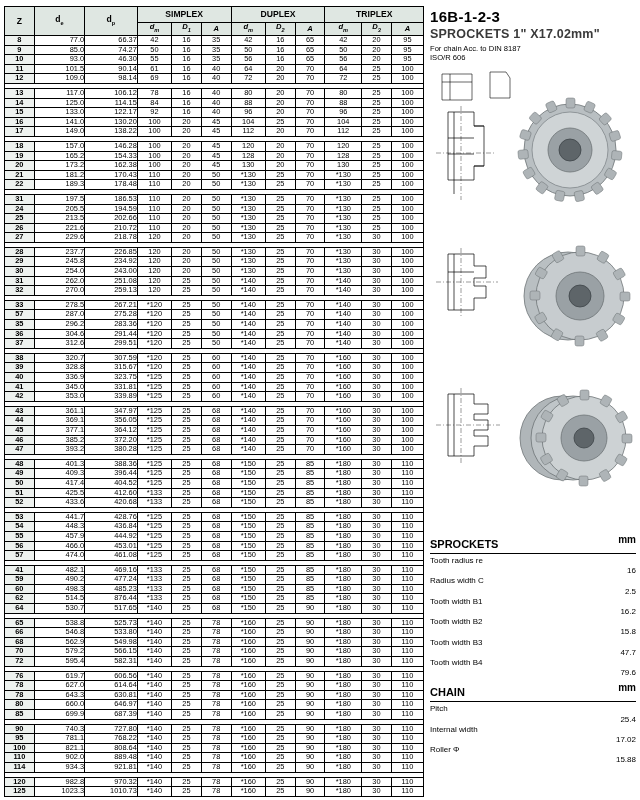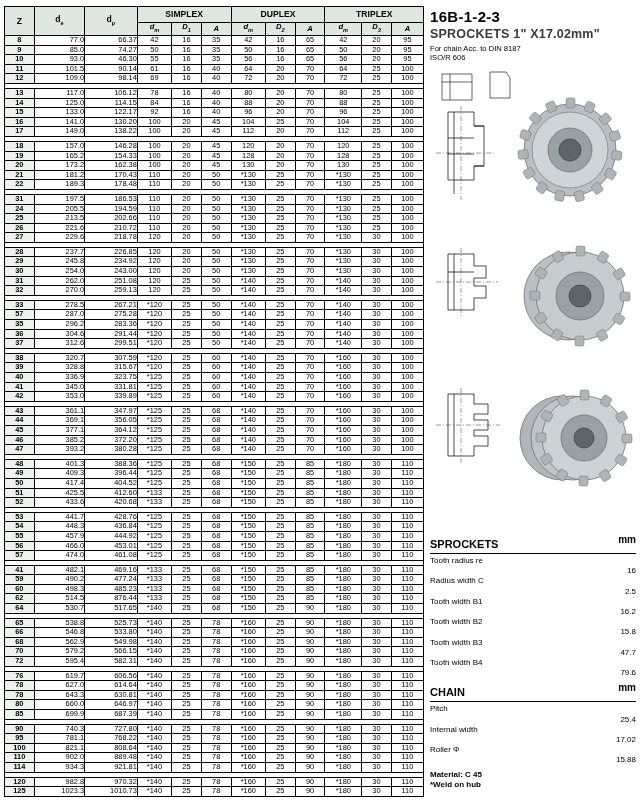--- a/index.html
+++ b/index.html
@@ -1316,18 +1316,14 @@
             <span>Internal width</span>
             <span>17.02</span>
           </div>
           <div class="kv">
             <span>Roller Φ</span>
             <span>15.88</span>
           </div>
         </div>
     </div>
 
-    <div class="matl">
-      <div>Material: C 45</div>
-      <div>*Weld on hub</div>
-    </div>
   </div>
 </div>
 
 </body></html>

